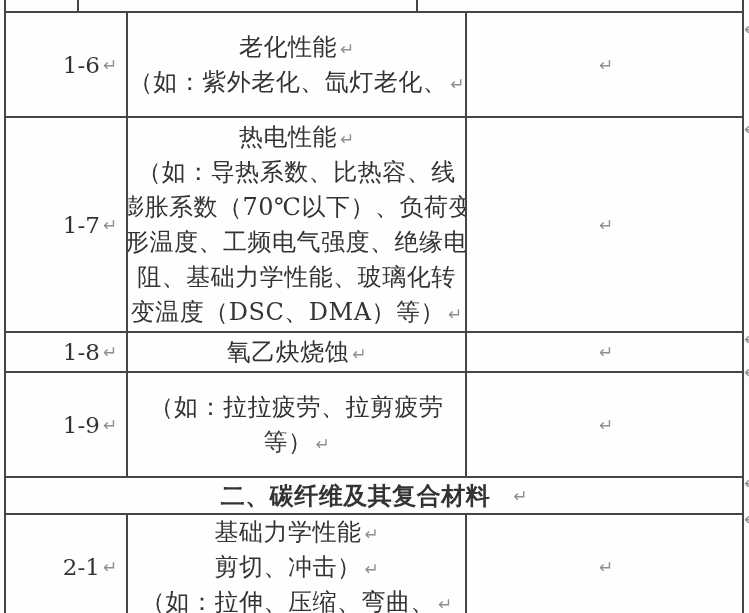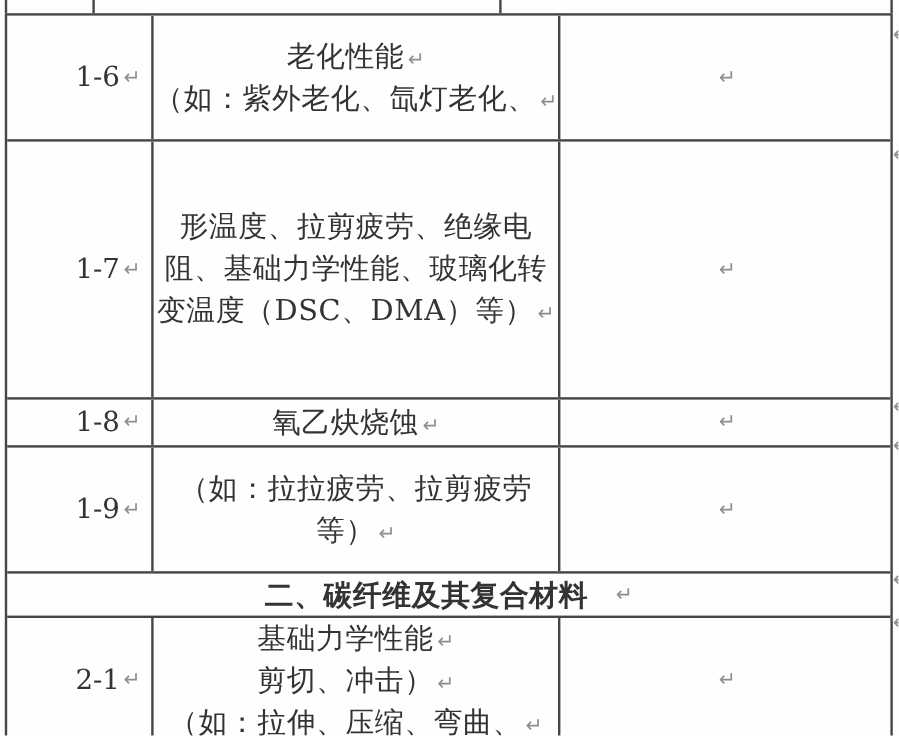--- a/index.html
+++ b/index.html
@@ -68,21 +68,24 @@
       <div class="c3 cell">
         <span class="mark">↵</span>
       </div>
     </div>
     <div class="row" style="height: 215px;">
       <div class="c1 cell">
         <span>1-7</span>
         <span class="mark">↵</span>
       </div>
       <div class="c2 cell">
-        <div class="line"><span>形温度、拉剪疲劳、绝缘电</span></div>
+        <div class="line"><span>热电性能</span><span class="mark">↵</span></div>
+        <div class="line"><span>（如：导热系数、比热容、线</span></div>
+        <div class="line"><span>膨胀系数（70℃以下）、负荷变</span></div>
+        <div class="line"><span>形温度、工频电气强度、绝缘电</span></div>
         <div class="line"><span>阻、基础力学性能、玻璃化转</span></div>
         <div class="line"><span>变温度（DSC、DMA）等）</span><span class="mark">↵</span></div>
       </div>
       <div class="c3 cell">
         <span class="mark">↵</span>
       </div>
     </div>
     <div class="row" style="height: 40px;">
       <div class="c1 cell">
         <span>1-8</span>

